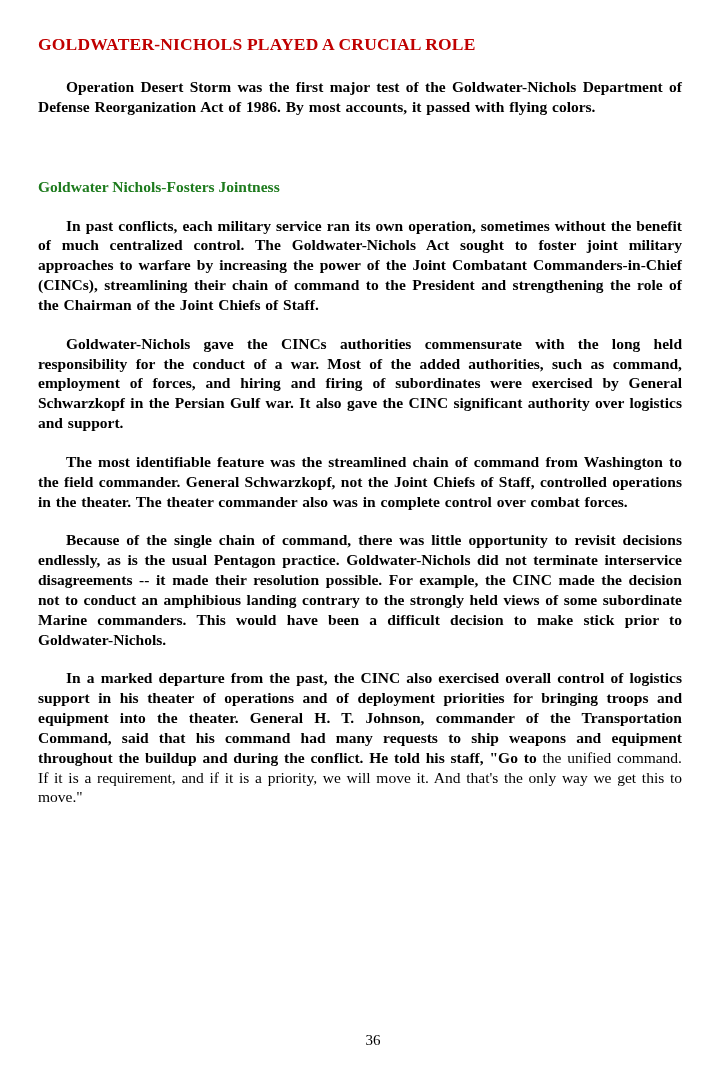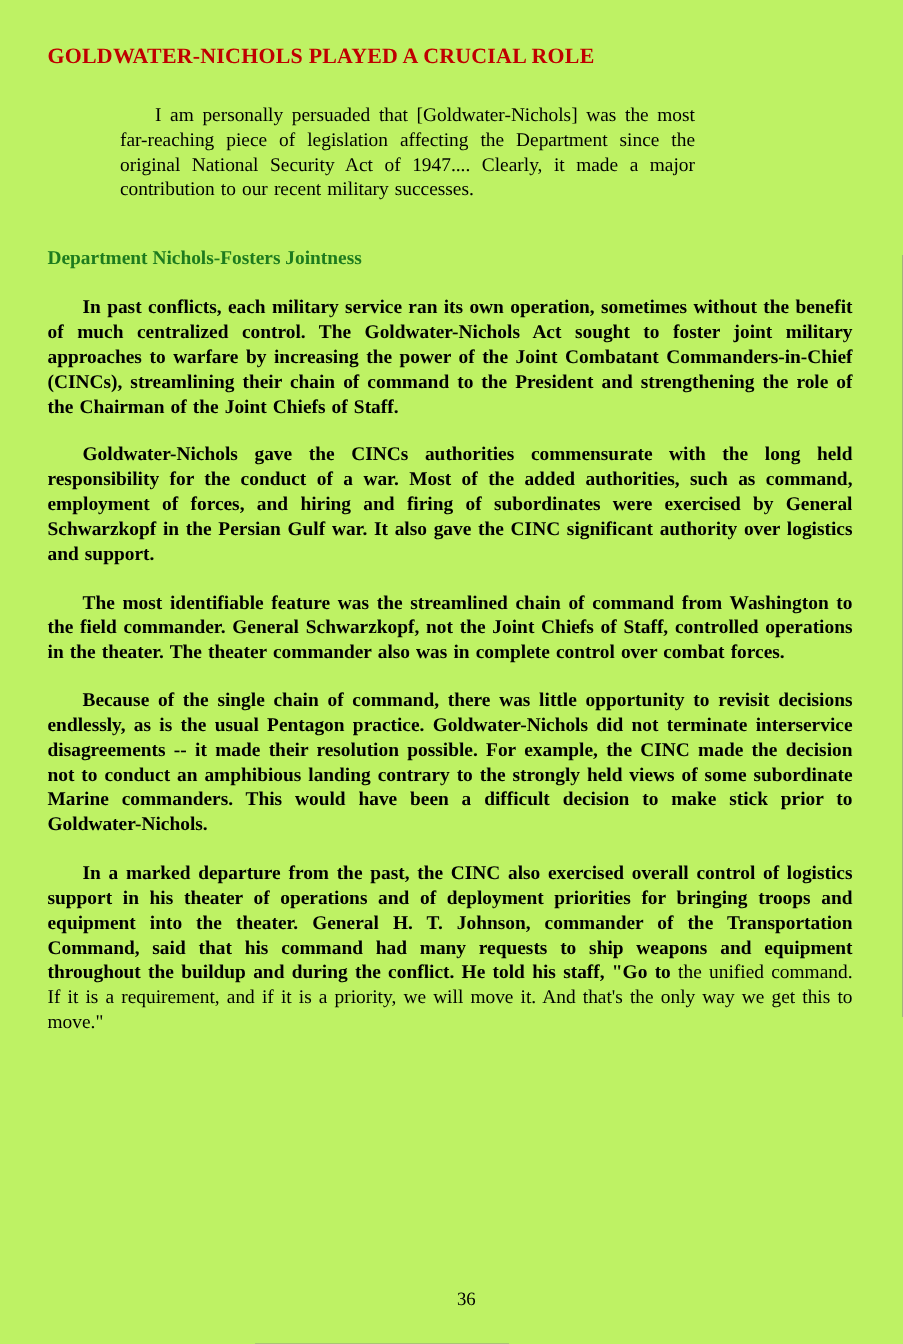--- a/index.html
+++ b/index.html
@@ -2,21 +2,21 @@
 <html><head>
 <meta charset="utf-8">
 <style>
   * { margin: 0; padding: 0; box-sizing: border-box; }
   html, body { background: #888; }
   .page {
     position: relative;
     width: 722px;
     height: 1075px;
     margin: 0 auto;
-    background: #bef264;
+    background: #ffffff;
     font-family: "Liberation Serif", serif;
     color: #000000;
     overflow: hidden;
     padding: 34px 40px 0 38px;
   }
   .doc-title {
     color: #c00000;
     font-weight: bold;
     font-size: 17.5px;
     letter-spacing: 0.2px;
@@ -61,27 +61,27 @@
   }
   .spacer-sm { height: 6px; }
 </style>
 </head>
 <body>
 
 <div class="page">
 
   <h1 class="doc-title">GOLDWATER-NICHOLS PLAYED A CRUCIAL ROLE</h1>
 
+  <p class="para">Operation Desert Storm was the first major test of the Goldwater-Nichols Department of Defense Reorganization Act of  1986. By most accounts, it passed with flying colors.</p>
 
 
   <div class="spacer-sm"></div>
 
-  <p class="blockquote">I am personally persuaded that  [Goldwater-Nichols] was the most far-reaching piece of legislation affecting the Department  since the original National Security Act of 1947....  Clearly, it made a major contribution to our recent military successes.</p>
 
-  <h2 class="section-heading">Department Nichols-Fosters Jointness</h2>
+  <h2 class="section-heading">Goldwater Nichols-Fosters Jointness</h2>
 
   <p class="para">In past conflicts,  each military service ran its own operation, sometimes without the benefit of much centralized control.  The Goldwater-Nichols Act sought to foster joint military approaches to  warfare by increasing the power of the Joint Combatant Commanders-in-Chief (CINCs), streamlining their chain of command to the President and strengthening the role of the Chairman of the Joint Chiefs of Staff.</p>
 
   <p class="para">Goldwater-Nichols gave the CINCs authorities commensurate with the long held responsibility for the conduct of a war. Most of the added authorities, such as command, employment of forces,  and hiring and firing of subordinates were exercised by General Schwarzkopf in the Persian  Gulf war. It also gave the CINC significant authority over logistics and support.</p>
 
 
   <p class="para">The most identifiable feature was the streamlined chain of command from Washington to the field commander. General Schwarzkopf, not the Joint Chiefs of Staff, controlled operations in the theater. The theater commander also was in complete control over combat forces.</p>
 
   <p class="para">Because of the single chain of command, there was little opportunity to revisit decisions endlessly, as is the usual Pentagon practice. Goldwater-Nichols did not terminate interservice disagreements --  it made their resolution possible. For example, the CINC made the decision not to conduct an amphibious  landing contrary to the strongly held views of some subordinate Marine commanders. This would have been a difficult decision to make stick prior to Goldwater-Nichols.</p>
 

